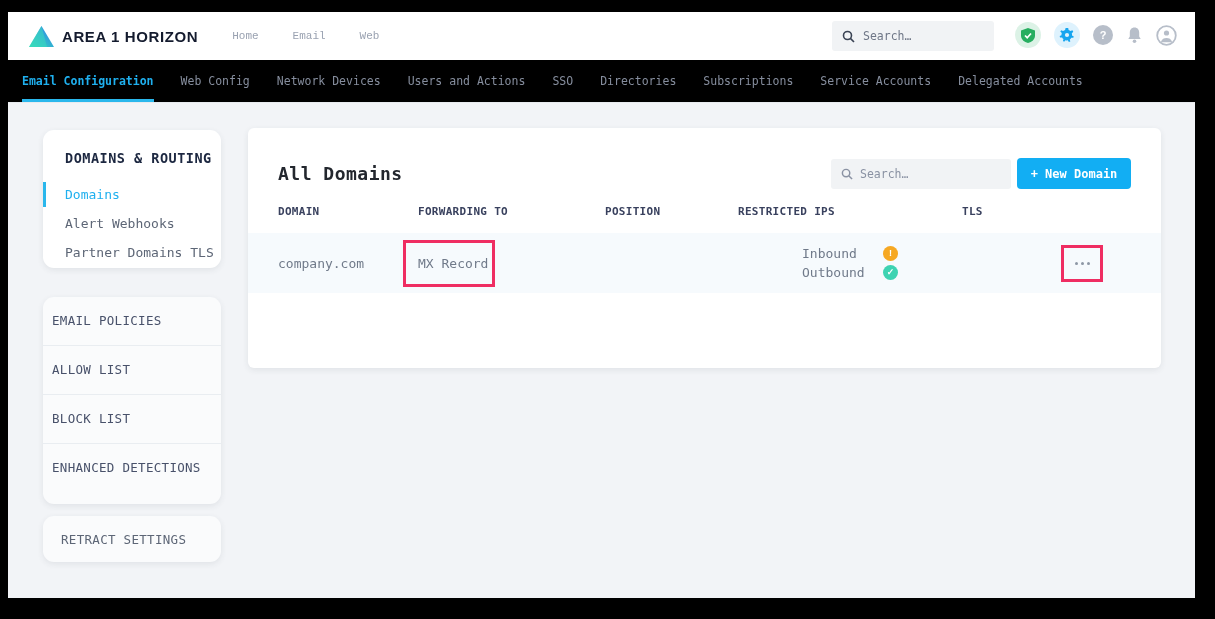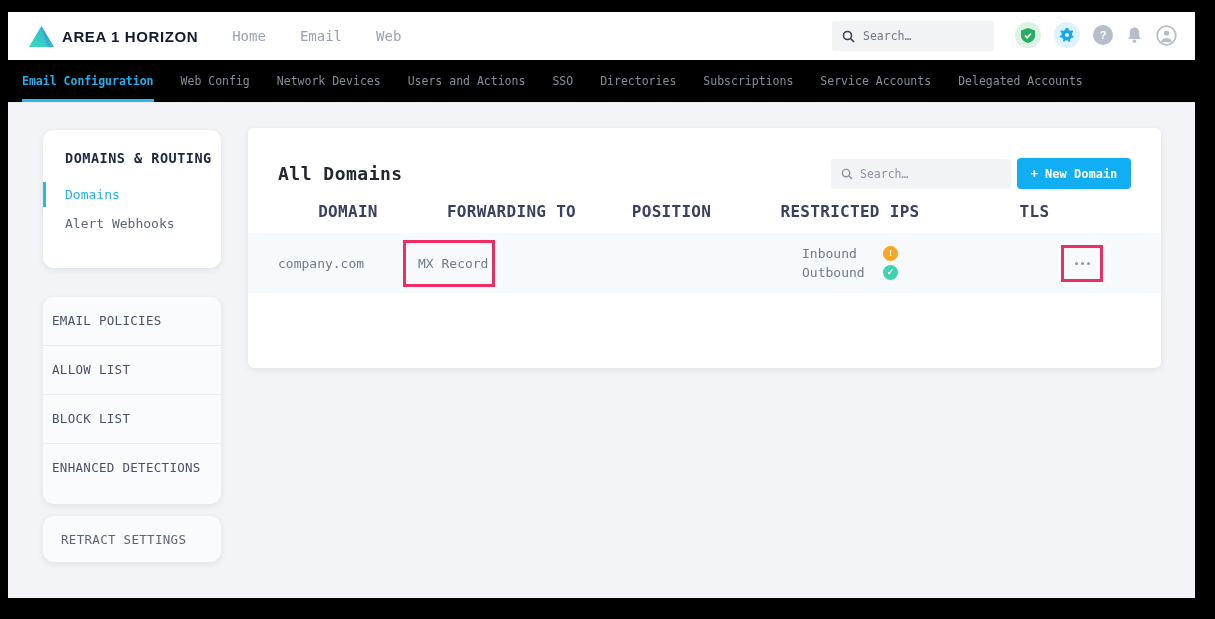--- a/index.html
+++ b/index.html
@@ -13,21 +13,21 @@
   .topbar {
     position:absolute; top:0; left:0; right:0; height:48px; background:#fff;
     display:flex; align-items:center;
   }
   .logo { display:flex; align-items:center; margin-left:20px; gap:7px;text-align:center; }
   .logo-text {
     font-family:"Liberation Sans", sans-serif; font-weight:bold;
     font-size:15px; letter-spacing:0.6px; color:#141b2e;
   }
   .topnav { display:flex; gap:34px; margin-left:34px; }
-  .topnav span { font-size:14px; color:#9aa2b1; cursor:pointer; }
+  .topnav span { font-size:11px; color:#9aa2b1; cursor:pointer;font-family:Liberation Mono, monospace; }
   .topsearch {
     position:absolute; left:824px; top:9px; width:162px; height:30px;
     background:#f1f3f5; border-radius:3px; display:flex; align-items:center; padding:0 10px;
   }
   .topsearch input {
     border:none; background:transparent; outline:none; width:110px; margin-left:8px;
     font-family:"DejaVu Sans Mono", monospace; font-size:11.5px; color:#3a4354;
   }
   .topsearch input::placeholder { color:#6f7787; }
   .icon-cluster { position:absolute; right:18px; top:10px; display:flex; align-items:center; gap:13px; }
@@ -77,21 +77,21 @@
   .card-search input::placeholder { color:#8a92a3; }
   .btn-new {
     width:114px; height:31px; background:#12aef3; color:#fff; border:none; border-radius:4px;
     font-family:"DejaVu Sans Mono", monospace; font-size:12px; font-weight:bold; cursor:pointer;
   }
   .tbl-head, .tbl-row {
     display:grid; grid-template-columns:140px 187px 133px 224px 145px 1fr;
     padding:0 30px; align-items:center;
   }
   .tbl-head { height:44px; }
-  .tbl-head span { font-size:16px; font-weight:bold; color:#39415e; letter-spacing:.3px;text-align:center; }
+  .tbl-head span { font-size:11px; font-weight:bold; color:#39415e; letter-spacing:.3px; }
   .tbl-row { height:60px; background:#f6fafd; }
   .cell { font-size:13px; color:#707a8a; position:relative; height:100%; display:flex; align-items:center; }
   .tls-cell { flex-direction:column; justify-content:center; align-items:center; gap:2px; }
   .tls-line { display:flex; align-items:center; gap:17px; font-size:13px; color:#707a8a; line-height:17px; }
   .tls-line .lbl { width:64px; }
   .status-dot { width:15px; height:15px; border-radius:50%; color:#fff; font-size:9px; font-weight:bold;
     display:flex; align-items:center; justify-content:center; font-family:"Liberation Sans", sans-serif; }
   .status-warning { background:#f6a823; }
   .status-ok { background:#3ed3b2; }
   .pink-box { position:absolute; border:3px solid #ef2d62; pointer-events:none; }
@@ -169,20 +169,21 @@
     <span class="tab">Directories</span>
     <span class="tab">Subscriptions</span>
     <span class="tab">Service Accounts</span>
     <span class="tab">Delegated Accounts</span>
   </div>
 
   <div class="card side1">
     <div class="side1-title">DOMAINS &amp; ROUTING</div>
     <div class="side-item active">Domains</div>
     <div class="side-item">Alert Webhooks</div>
+    <div class="side-item">Partner Domains TLS</div>
   </div>
 
   <div class="card side2">
     <div class="sec">EMAIL POLICIES</div>
     <div class="sec">ALLOW LIST</div>
     <div class="sec">BLOCK LIST</div>
     <div class="sec">ENHANCED DETECTIONS</div>
   </div>
 
   <div class="card side3">

